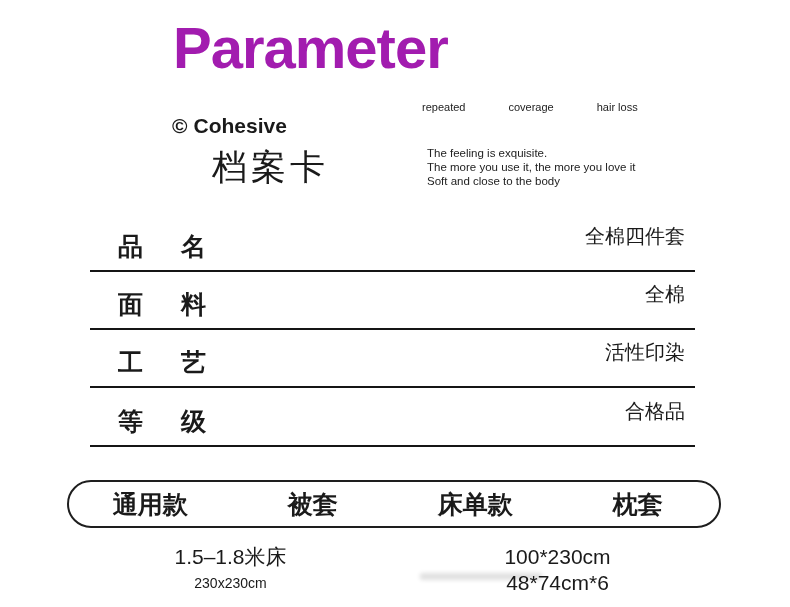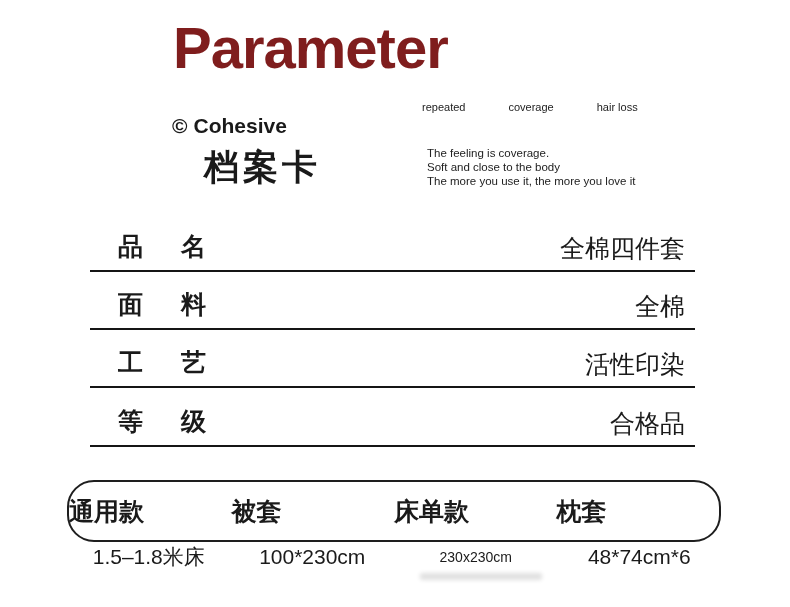--- a/index.html
+++ b/index.html
@@ -29,24 +29,24 @@
     left: 172px;
     top: 114px;
     font-size: 21px;
     font-weight: 700;
     display: flex;
     align-items: center;
     gap: 6px;
   }
   .card-title {
     position: absolute;
-    left: 204px;
+    left: 212px;
     top: 144px;
     font-size: 35px;
-    font-weight: 700;
+    font-weight: 400;
     letter-spacing: 4px;
   }
 
   
   .keywords {
     position: absolute;
     left: 422px;
     top: 101px;
     display: flex;
     gap: 43px;
@@ -76,53 +76,53 @@
   .spec-row .label {
     margin-left: 28px;
     width: 88px;
     display: flex;
     justify-content: space-between;
     font-size: 25px;
     font-weight: 700;
     padding-bottom: 7px;
   }
   .spec-row .value {
-    font-size: 25px;
+    font-size: 20px;
     font-weight: 400;
     padding-right: 10px;
-    padding-bottom: 5px;
+    padding-bottom: 20px;
   }
   .row-0 { top: 228px; }
   .row-1 { top: 286px; }
   .row-2 { top: 344px; }
   .row-3 { top: 403px; }
 
   
   .size-pill {
     position: absolute;
     left: 67px;
     top: 480px;
     width: 654px;
-    height: 62px;
+    height: 48px;
     border: 2.5px solid #1e1e1e;
     border-radius: 27px;
     display: grid;
     grid-template-columns: repeat(4, 1fr);
     align-items: center;
-    text-align: left;
+    text-align: center;
     font-size: 25px;
     font-weight: 700;
   }
   .size-values {
     position: absolute;
     left: 67px;
     top: 543px;
     width: 654px;
     display: grid;
-    grid-template-columns: repeat(4, 1fr);
+    grid-template-columns: repeat(2, 1fr);
     align-items: center;
     text-align: center;
     font-size: 21px;
     font-weight: 400;
   }
   .size-values .emphasis {
     font-size: 14px;
     font-weight: 400;
   }
   .ghost-reflection {
@@ -135,39 +135,39 @@
     opacity: 0.12;
     filter: blur(2px);
     border-radius: 2px;
   }
 </style>
 </head>
 <body>
 
 <div class="canvas">
 
-  <div class="page-title" style="color: #7f1d1d;">Parameter</div>
+  <div class="page-title" style="color: #a21caf;">Parameter</div>
 
   <div class="brand-row">
     <span>©</span>
     <span>Cohesive</span>
   </div>
 
   <div class="card-title">档案卡</div>
 
   <div class="keywords">
     <span>repeated</span>
     <span>coverage</span>
     <span>hair loss</span>
   </div>
 
   <div class="tagline">
-    <div>The feeling is coverage.</div>
+    <div>The feeling is exquisite.</div>
+    <div>The more you use it, the more you love it</div>
     <div>Soft and close to the body</div>
-    <div>The more you use it, the more you love it</div>
   </div>
 
   <div class="spec-row row-0">
     <div class="label">
       <span>品</span>
       <span>名</span>
     </div>
     <div class="value">全棉四件套</div>
   </div>
 

